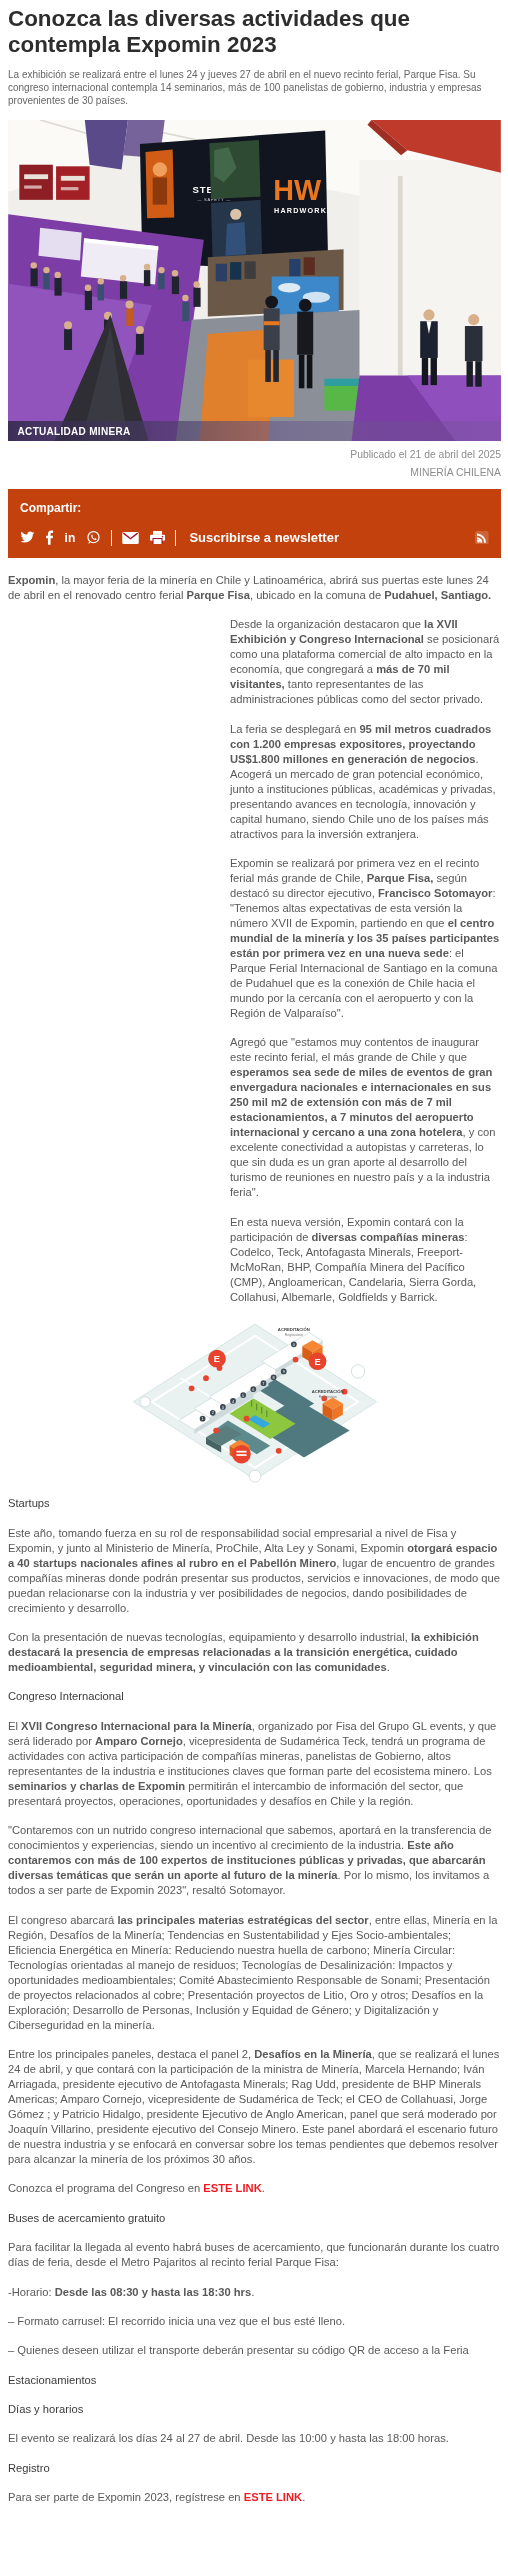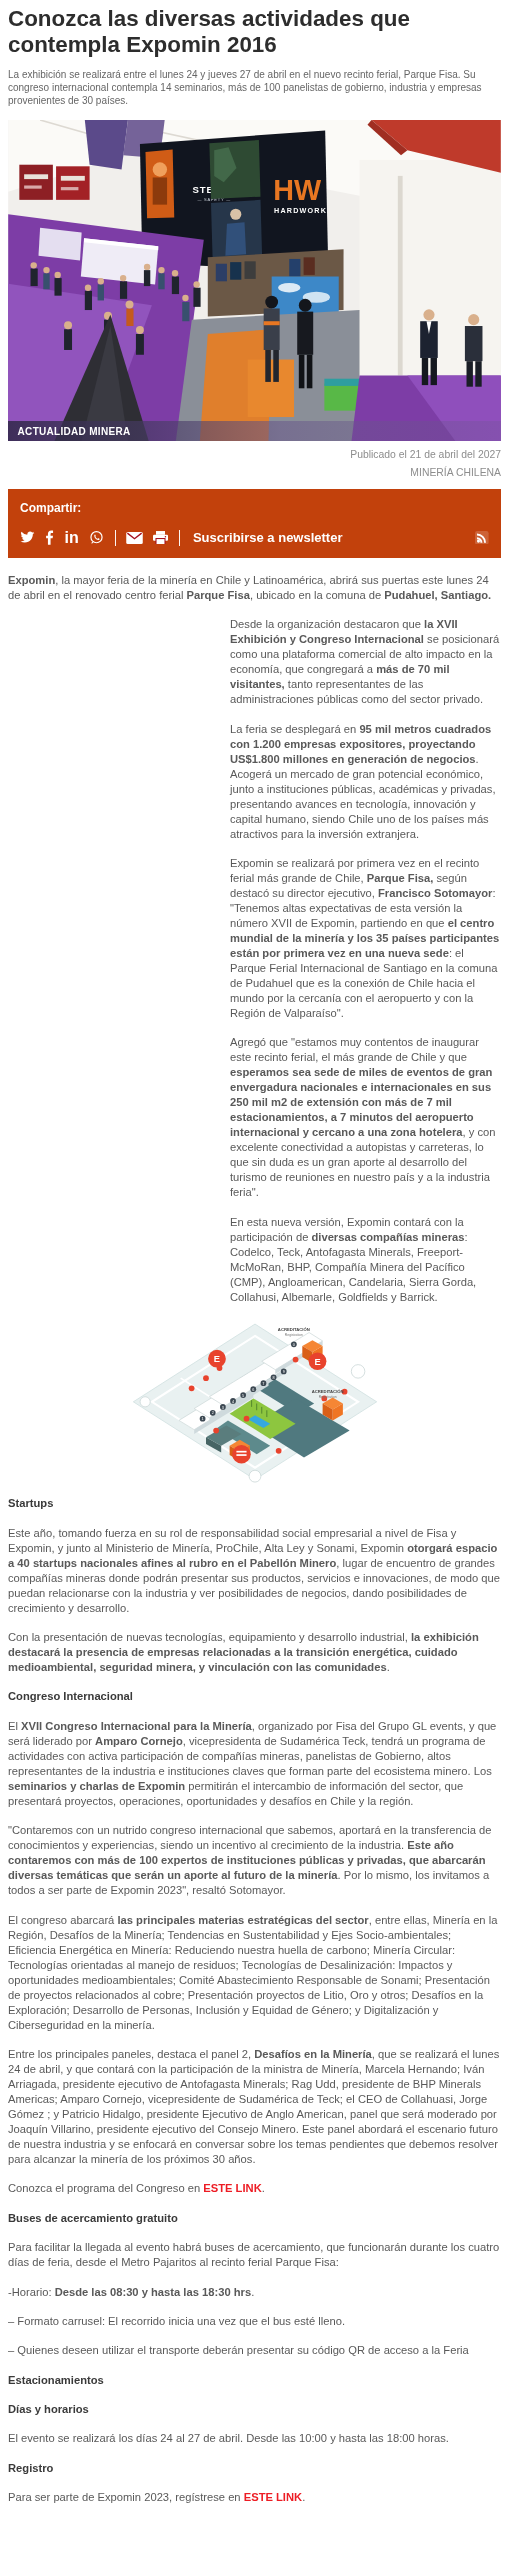--- a/index.html
+++ b/index.html
@@ -18,31 +18,31 @@
   .share-label{font-weight:bold;font-size:12px;display:block;}
   .share-row{display:flex;align-items:center;margin-top:15px;gap:10.4px;}
   .share-icon{display:flex;align-items:center;cursor:pointer;}
   .share-icon svg{display:block;}
   .sep{width:0.8px;height:16px;background:rgba(255,255,255,.95);}
   .newsletter{color:#fff;font-weight:bold;font-size:13px;text-decoration:none;margin-left:3.2px;}
   .rss{margin-left:auto;}
   .body{margin-top:14.4px;font-size:11.2px;color:#595959;line-height:1.34;}
   .adspace{float:left;width:222px;height:700px;}
   p.bodyp{margin:0 0 14.4px;}
-  p.subhead{margin:0 0 14.4px;font-weight:bold;color:#3a3a3a;}
+  p.subhead{margin:0 0 14.4px;font-weight:normal;color:#3a3a3a;}
   .red-link{color:#ed1c24;font-weight:bold;text-decoration:none;}
   .map-fig{clear:left;margin:3.2px auto 8px;width:254px;padding:0;display:block;}
   .map-fig svg{display:block;width:254px;height:169px;}
 </style>
 </head>
 <body>
 
 <div class="page">
 
-  <h1 class="title">Conozca las diversas actividades que contempla Expomin 2016</h1>
+  <h1 class="title">Conozca las diversas actividades que contempla Expomin 2023</h1>
 
   <p class="lede">La exhibición se realizará entre el lunes 24 y jueves 27 de abril en el nuevo recinto ferial, Parque Fisa. Su  congreso internacional contempla 14 seminarios, más de 100 panelistas de gobierno, industria y empresas provenientes de 30 países.</p>
 
   <figure class="hero" style="margin:0;">
     <svg viewBox="0 0 617 402" aria-hidden="true">
 
       <rect x="0" y="0" width="617" height="402" fill="#f1efec"></rect>
       <polygon points="0,0 617,0 617,120 440,95 160,40 0,90" fill="#fbfaf7"></polygon>
       <line x1="40" y1="0" x2="250" y2="60" stroke="#ddd9d2" stroke-width="2"></line>
       <line x1="120" y1="0" x2="330" y2="45" stroke="#ddd9d2" stroke-width="2"></line>
@@ -169,38 +169,38 @@
           <rect x="585" y="302" width="8" height="32" fill="#1a1e26"></rect>
       </g>
 
       <polygon points="58,402 128,244 176,402" fill="#2e2e34"></polygon>
       <polygon points="92,402 128,258 150,402" fill="#3a3a42"></polygon>
     </svg>
     <div class="cat-strip">ACTUALIDAD MINERA</div>
   </figure>
 
   <div class="meta">
-    <div>Publicado el 21 de abril del 2027</div>
+    <div>Publicado el 21 de abril del 2025</div>
     <div>MINERÍA CHILENA</div>
   </div>
 
   <div class="sharebar">
     <span class="share-label">Compartir:</span>
     <div class="share-row">
       <span class="share-icon">
         <svg width="15" height="12.8" viewBox="0 0 24 20" fill="#fff">
             <path d="M23 2.8c-.8.4-1.7.7-2.6.8a4.5 4.5 0 0 0 2-2.5c-.9.5-1.9.9-2.9 1.1A4.5 4.5 0 0 0 11.7 5.8 12.8 12.8 0 0 1 2.4 1.1a4.5 4.5 0 0 0 1.4 6A4.4 4.4 0 0 1 1.7 6.6v.1a4.5 4.5 0 0 0 3.6 4.4 4.6 4.6 0 0 1-2 .1 4.5 4.5 0 0 0 4.2 3.1A9 9 0 0 1 .8 16.2a12.7 12.7 0 0 0 6.9 2c8.3 0 12.8-6.9 12.8-12.8v-.6A9.2 9.2 0 0 0 23 2.8z"></path>
           </svg>
       </span>
       <span class="share-icon">
         <svg width="8.8" height="15" viewBox="0 0 12 20" fill="#fff">
             <path d="M11 .5H8.5C5.7.5 4 2.3 4 5v2.5H1.5v3.4H4V20h3.6v-9.1h2.8l.5-3.4H7.6V5.4c0-1 .3-1.6 1.6-1.6H11V.5z"></path>
           </svg>
       </span>
-      <span class="share-icon" style="font-weight:bold;font-size:16px;color:#fff;line-height:1;">in</span>
+      <span class="share-icon" style="font-weight:bold;font-size:12px;color:#fff;line-height:1;">in</span>
       <span class="share-icon">
         <svg width="15" height="15" viewBox="0 0 20 20" fill="none" stroke="#fff" stroke-width="1.6">
             <circle cx="10" cy="9.6" r="7.4"></circle>
             <path d="M4.2 15.4 3 18l3-.8" fill="#fff" stroke="none"></path>
             <path d="M7.2 6.8c.4-.9 1-.9 1.3-.2l.5 1.1c.2.4-.1.8-.4 1.1-.3.3.8 1.9 2 2.6.5.3.9.2 1.2-.1.4-.4.8-.5 1.2-.2l.9.7c.5.4.2 1-.5 1.4-2.8 1.4-7.4-3.6-6.2-6.4z" fill="#fff" stroke="none"></path>
           </svg>
       </span>
       <span class="sep"></span>
       <span class="share-icon">
         <svg width="17" height="12" viewBox="0 0 22 16">

